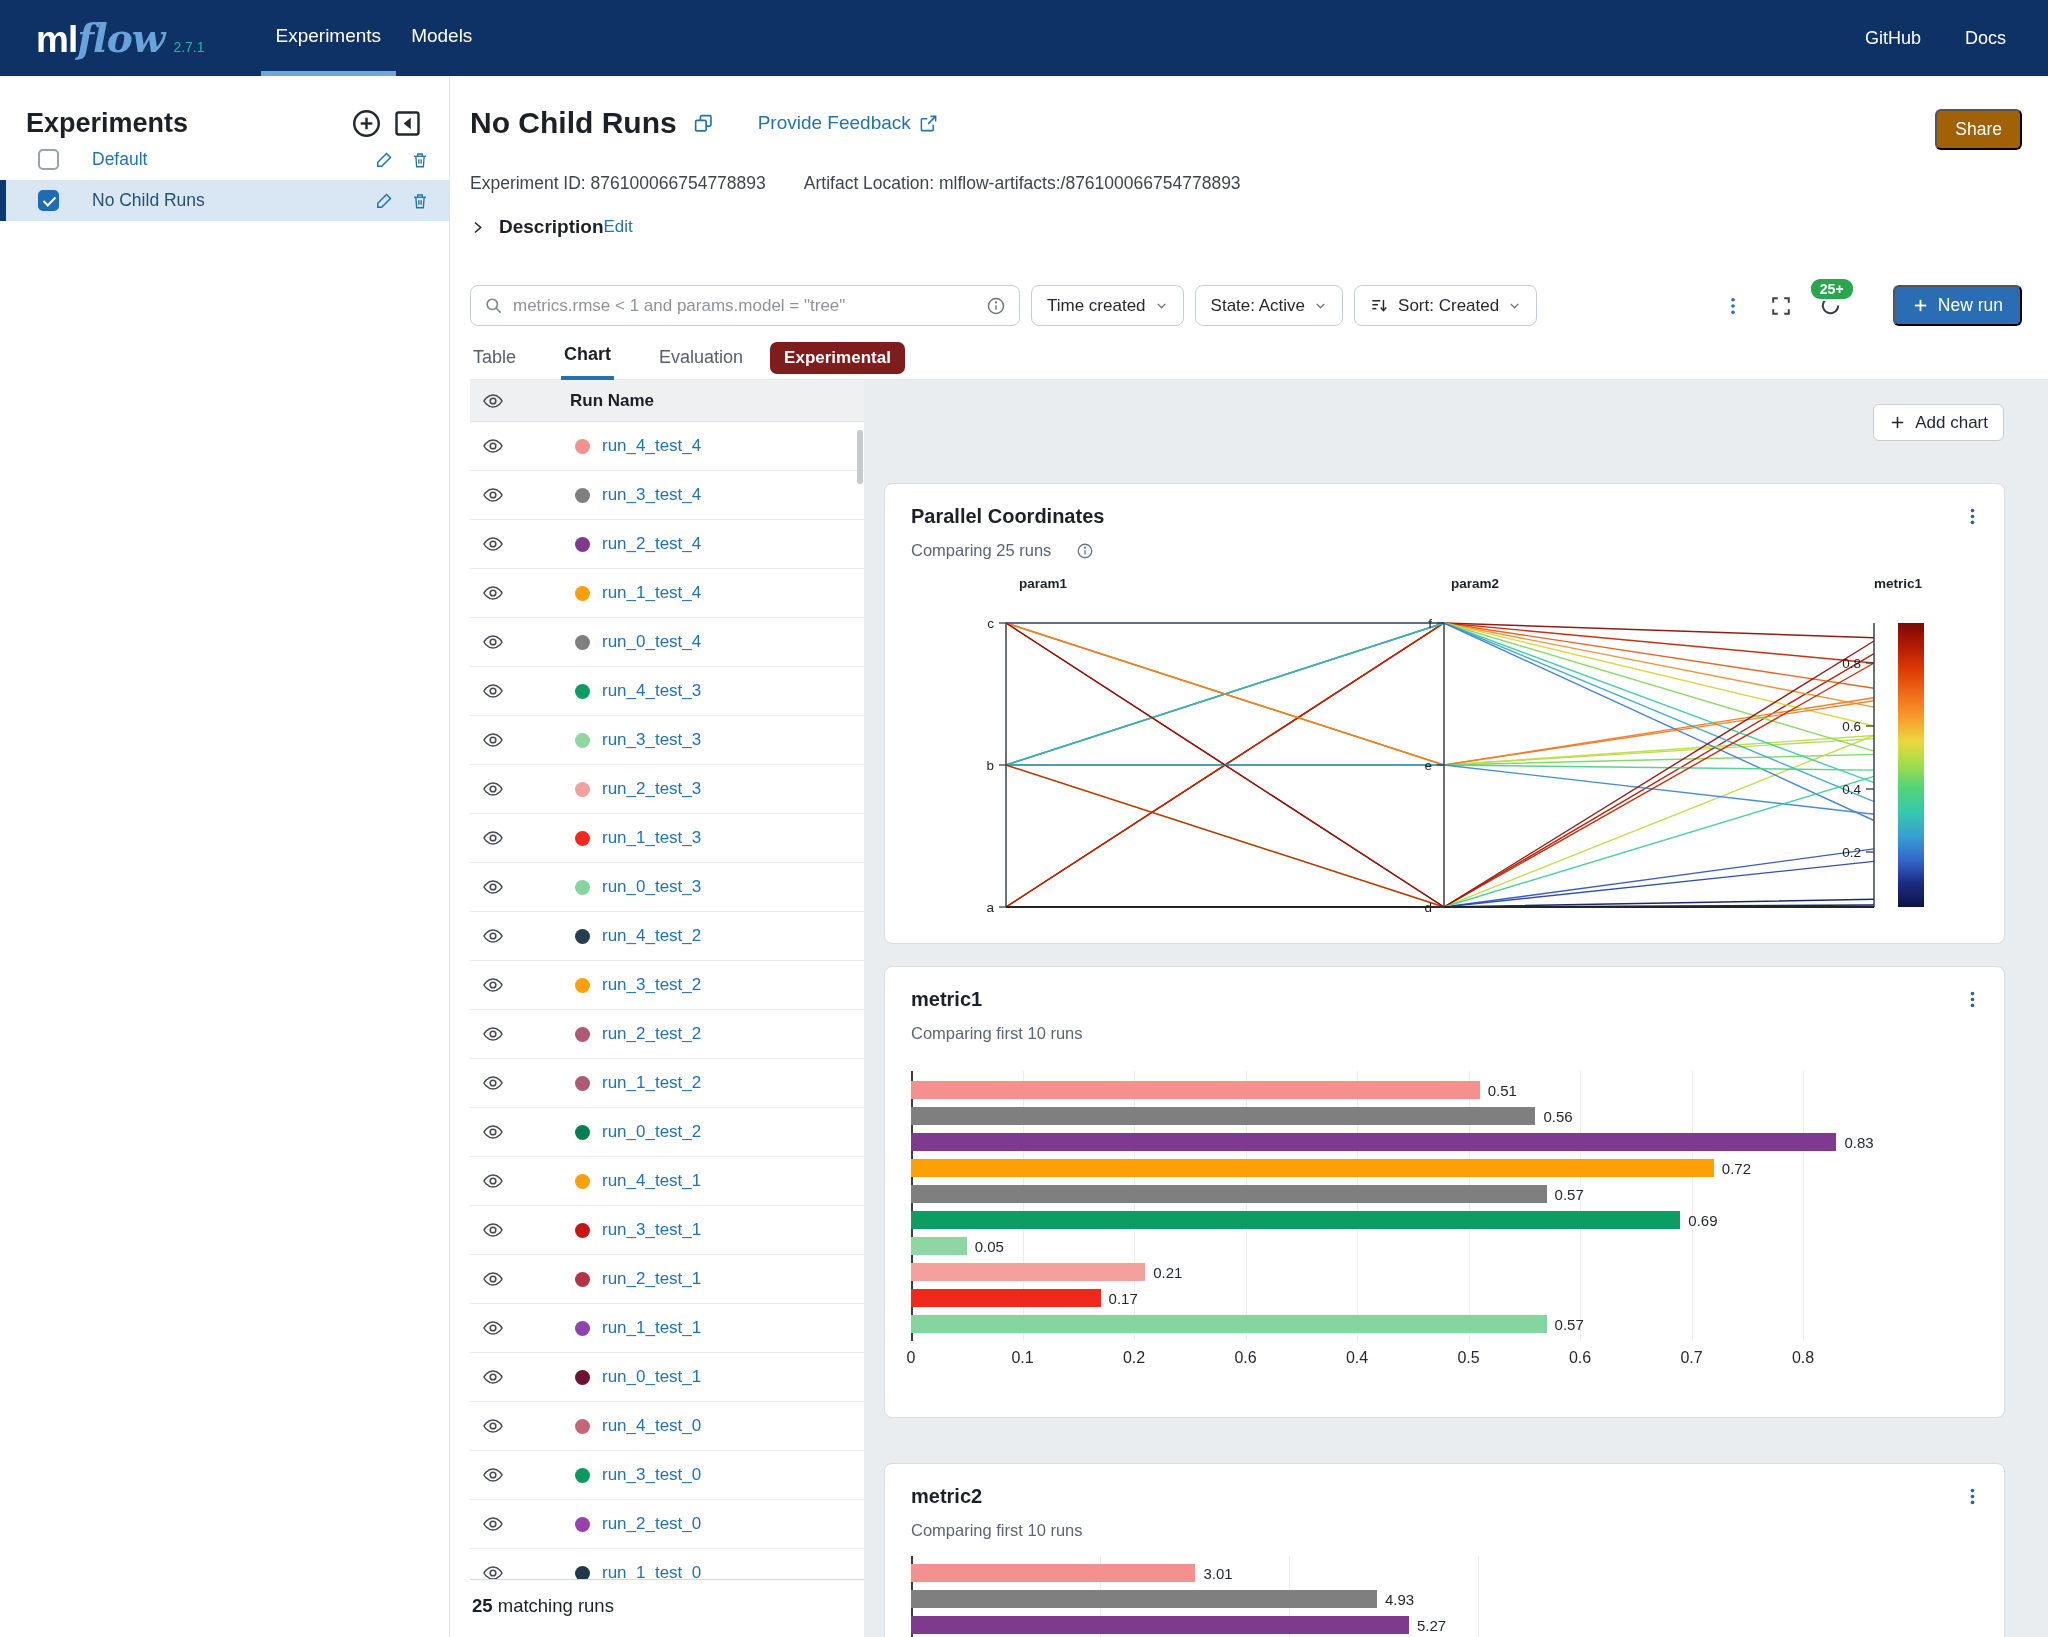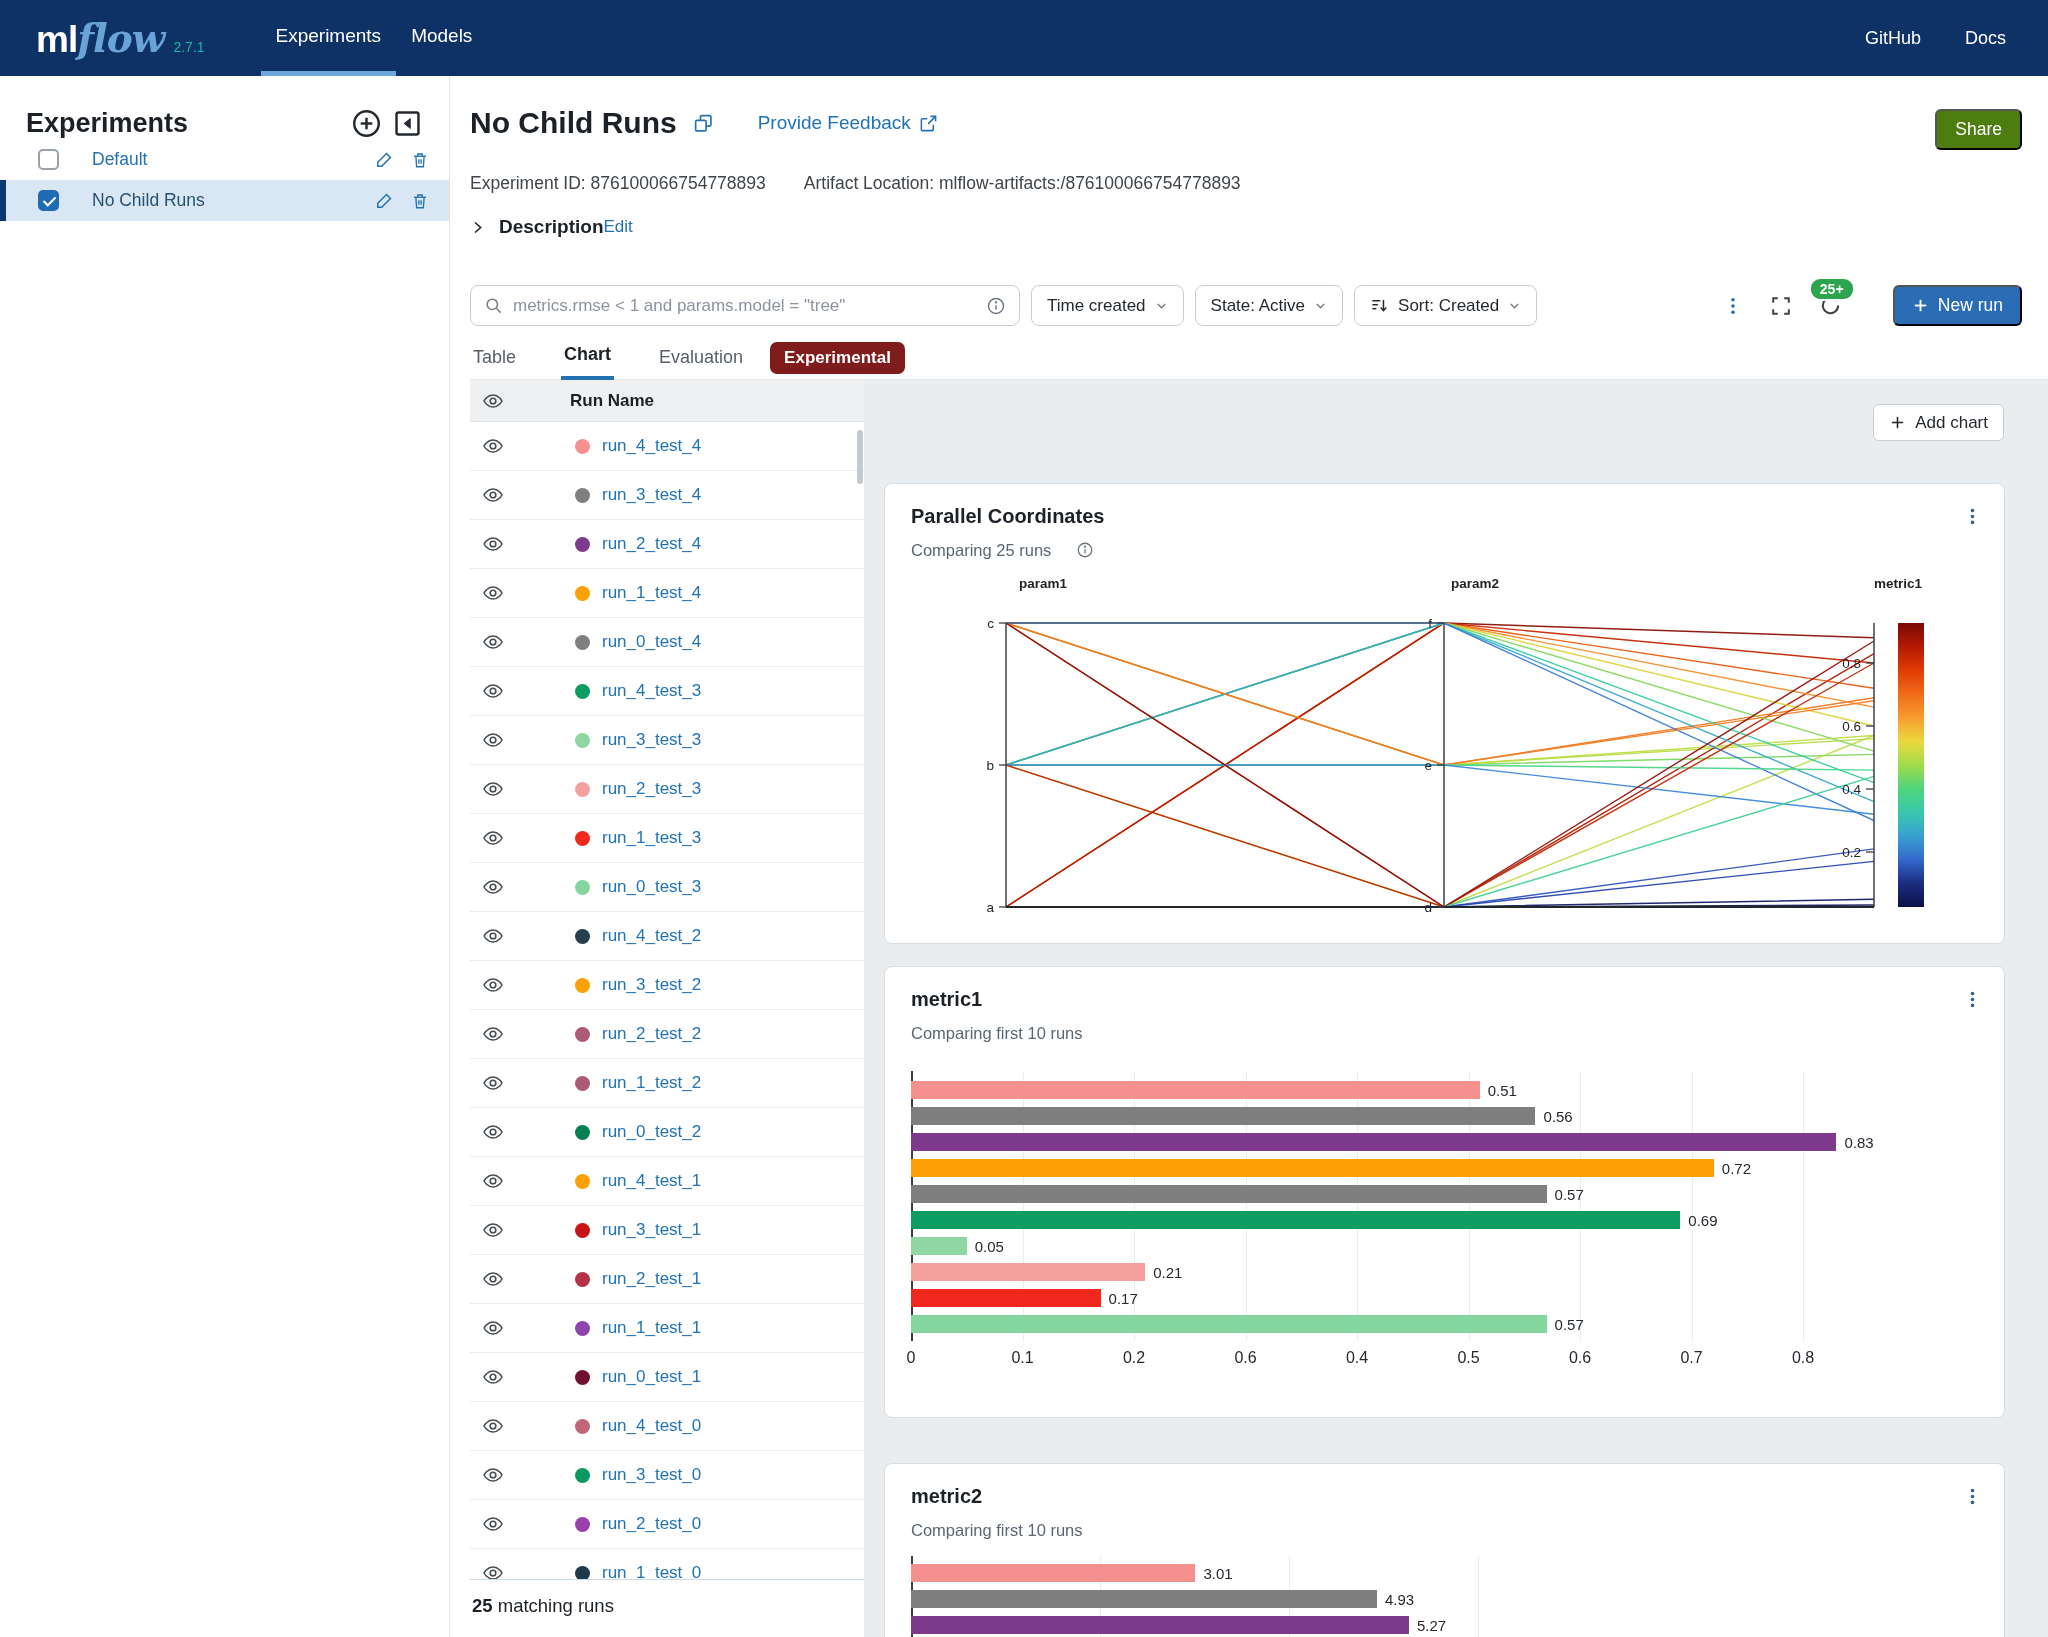--- a/index.html
+++ b/index.html
@@ -42,21 +42,21 @@
   .cb.checked { background:#1f6cb5; border-color:#1f6cb5; }
   .cb.checked::after { content:""; position:absolute; left:6px; top:2px; width:5px; height:10px;
         border:solid #fff; border-width:0 2.5px 2.5px 0; transform:rotate(45deg); }
   .exp-label { margin-left:33px; font-size:17.5px; color:#2272b4; }
   .exp-item.selected .exp-label { color:#29516f; }
   .exp-icons { margin-left:auto; margin-right:20px; display:flex; gap:17px; align-items:center; }
 
   
   .main { position:absolute; left:450px; top:76px; right:0; bottom:0; background:#fff; }
   .share-btn { position:absolute; top:33px; right:26px; height:41px; padding:0 18px;
-               background:#4d7c0f; color:#fff; font-size:17.5px; border-radius:6px;
+               background:#a16207; color:#fff; font-size:17.5px; border-radius:6px;
                display:flex; align-items:center; cursor:pointer; }
   .title-row { position:absolute; left:20px; top:30px; display:flex; align-items:center; }
   .page-title { font-size:30px; font-weight:700; color:#1c2127; }
   .copy-icon { margin-left:16px; display:flex; cursor:pointer; }
   .feedback { margin-left:44px; display:flex; align-items:center; gap:8px; color:#2272b4; font-size:19px; }
   .meta-row { position:absolute; left:20px; top:97px; display:flex; gap:38px;
               font-size:17.5px; color:#3f454b; }
   .desc-row { position:absolute; left:20px; top:140px; display:flex; align-items:center; }
   .desc-label { margin-left:14px; font-size:19px; font-weight:600; color:#1c2127; }
   .desc-edit { font-size:17px; color:#2272b4; }
@@ -107,21 +107,21 @@
   .add-chart-btn { position:absolute; top:24px; right:44px; height:37px; background:#fff;
                    border:1px solid #c7cdd3; border-radius:6px; display:flex; align-items:center;
                    gap:9px; padding:0 15px; font-size:17px; color:#24292f; cursor:pointer; }
   .chart-card { position:absolute; left:20px; width:1121px; background:#fff;
                 border:1px solid #d8dde2; border-radius:8px; }
   #pc-card { top:103px; height:461px; }
   #m1-card { top:586px; height:452px; }
   #m2-card { top:1083px; height:452px; }
   .card-head { position:absolute; left:26px; top:21px; z-index:2; }
   .card-title { font-size:20px; font-weight:700; color:#1c2127; }
-  .card-sub { margin-top:13px; font-size:16.5px; color:#5a6772; display:flex; align-items:flex-start; gap:25px; }
+  .card-sub { margin-top:13px; font-size:16.5px; color:#5a6772; display:flex; align-items:flex-end; gap:25px; }
   .kebab { position:absolute; right:22px; top:22px; cursor:pointer; z-index:2; }
 
   .hbar-plot { position:absolute; inset:0; overflow:hidden; border-radius:8px; }
   .gridline { position:absolute; width:1px; background:#ececec; }
   .gridline.axis { width:2px; background:#3a3f44; }
   .bar { position:absolute; }
   .bar-value { position:absolute; font-size:15px; color:#24292f; white-space:nowrap; }
   .tick-label { position:absolute; width:44px; margin-left:-22px; text-align:center;
                 font-size:16px; color:#24292f; }
   #pc-svg { position:absolute; inset:0; }

